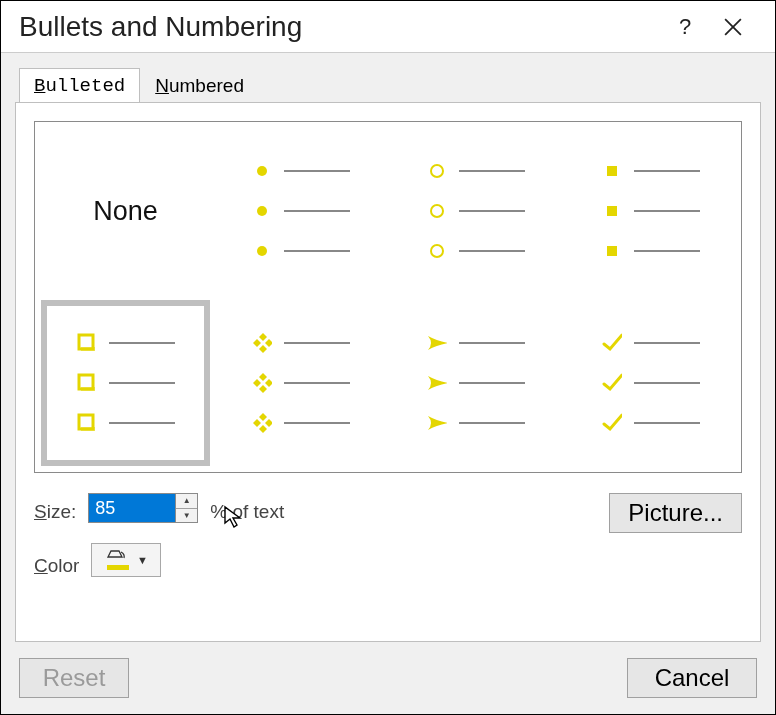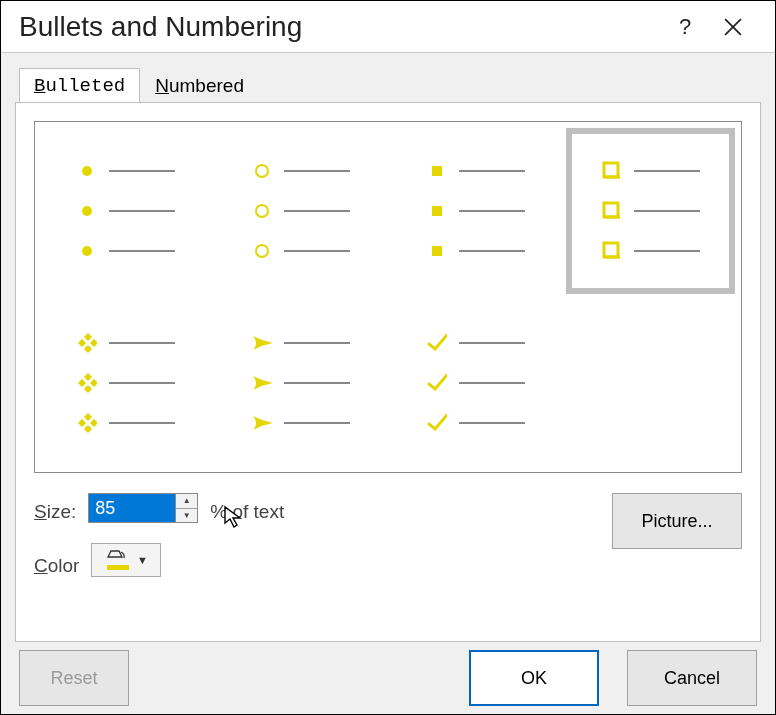--- a/index.html
+++ b/index.html
@@ -204,42 +204,42 @@
   .right-btns {
     position: absolute;
     right: 18px;
     top: 390px;
     display: flex;
     flex-direction: column;
     gap: 16px;
   }
   .btn {
     min-width: 130px;
-    height: 56px;
+    height: 40px;
     background: #e6e6e6;
     border: 1px solid #a0a0a0;
-    font-size: 18px;
+    font-size: 24px;
     display: flex;
     align-items: center;
     justify-content: center;
     padding: 0 18px;
   }
   .btn.disabled { color: #9a9a9a; }
   .btn.primary {
     background: #fff;
     border: 2px solid #0067c0;
   }
 
   .footer {
     background: #f0f0f0;
     height: 80px;
     display: flex;
     align-items: center;
     padding: 0 18px;
-    gap: 28px;
+    gap: 10px;
   }
   .footer .spacer { flex: 1; }
 </style>
 </head>
 <body>
 
 <div class="dialog">
 
   <div class="titlebar">
     <div class="title">Bullets and Numbering</div>
@@ -257,20 +257,23 @@
     <div class="tabs">
       <div class="tab active"><span class="u">B</span><span>ulleted</span></div>
       <div class="tab"><span class="u">N</span><span>umbered</span></div>
     </div>
 
     <div class="panel">
 
       <div class="gallery">
         <div class="grid">
 
+          <div class="cell none">
+            <span>None</span>
+          </div>
 
           <div class="cell">
             <div class="row">
                 <span class="glyph">
                   <svg width="14" height="14">
                     <circle cx="7" cy="7" r="5" fill="#e4d600"></circle>
                   </svg>
                 </span>
                 <span class="line"></span>
               </div>
@@ -513,21 +516,18 @@
 
     </div>
 
   </div>
 
   <div class="footer">
     <div class="btn disabled" style="min-width:110px">
         <span>Reset</span>
       </div>
     <div class="spacer"></div>
-    <div class="btn primary" style="min-width:130px">
-        <span>OK</span>
-      </div>
     <div class="btn" style="min-width:130px">
         <span>Cancel</span>
       </div>
   </div>
 
 </div>
 
 </body></html>

